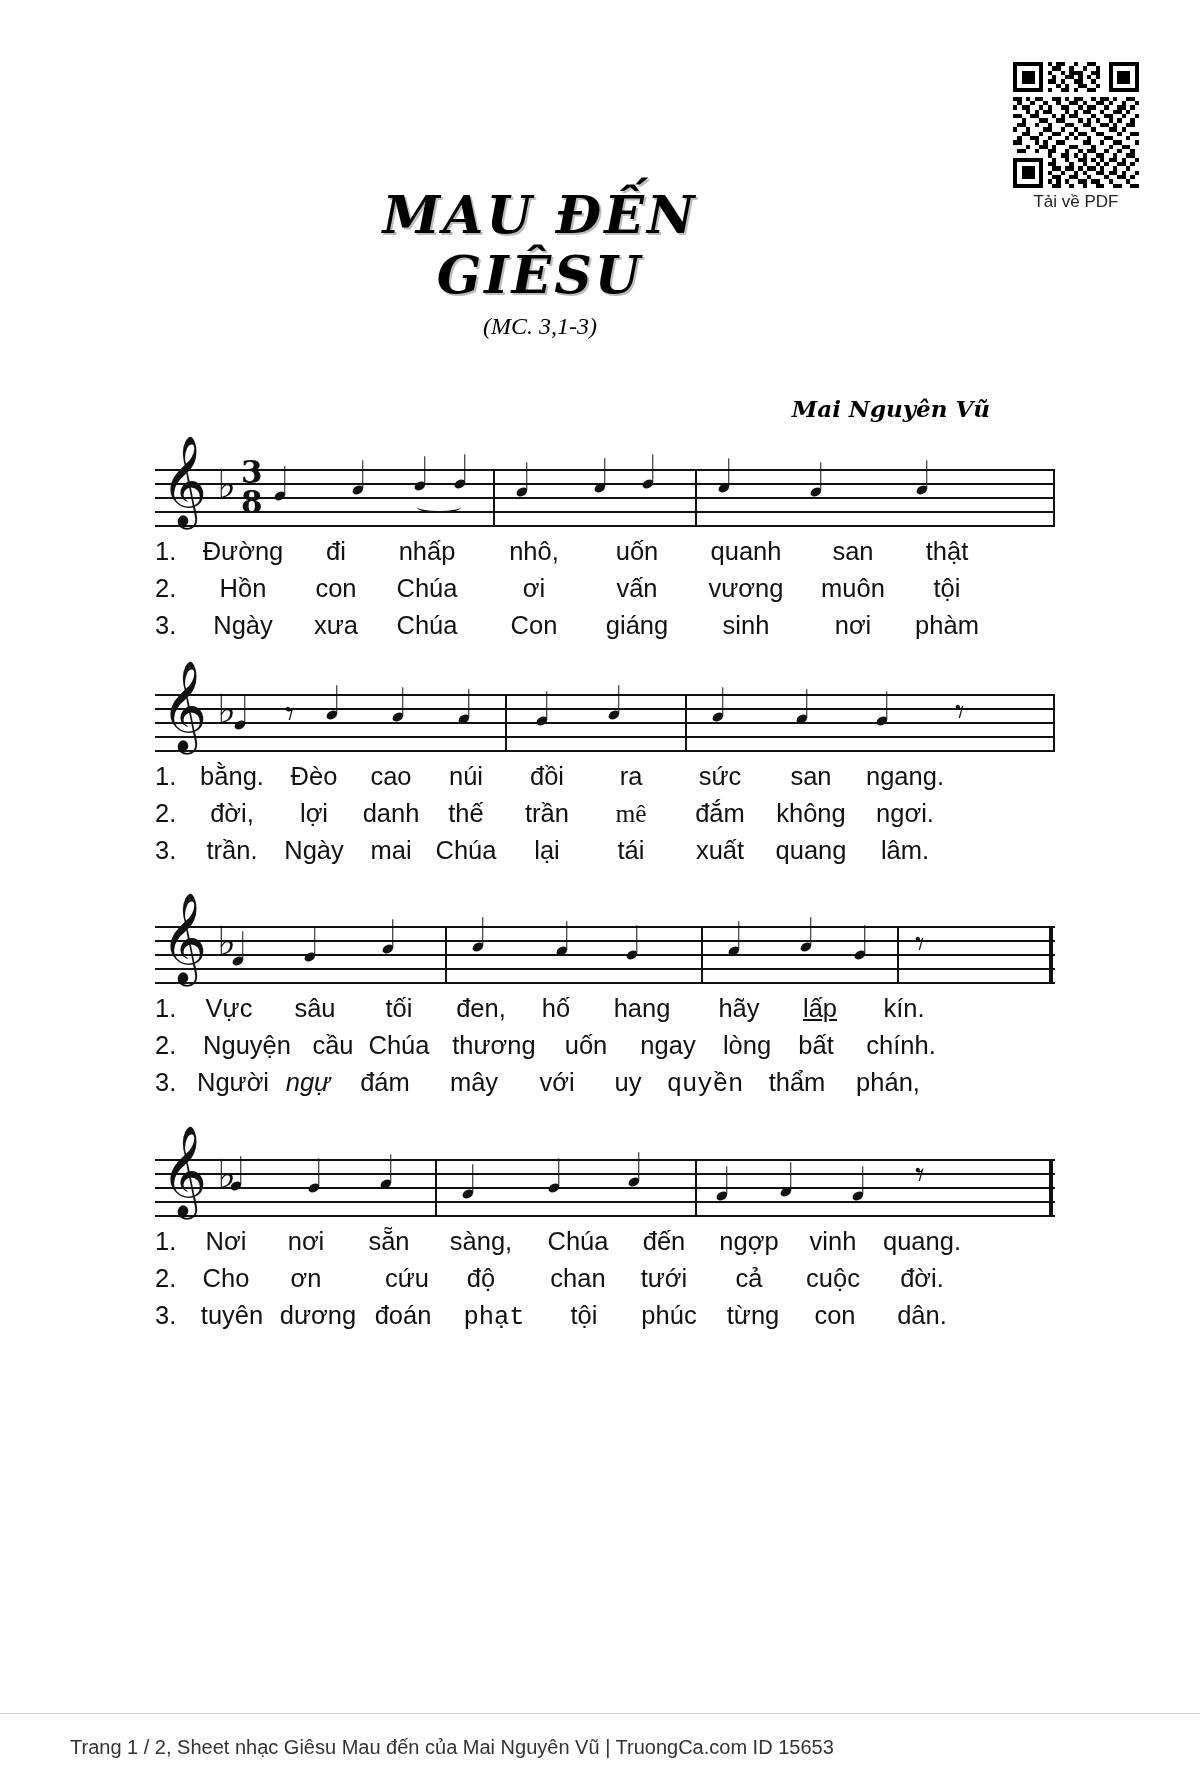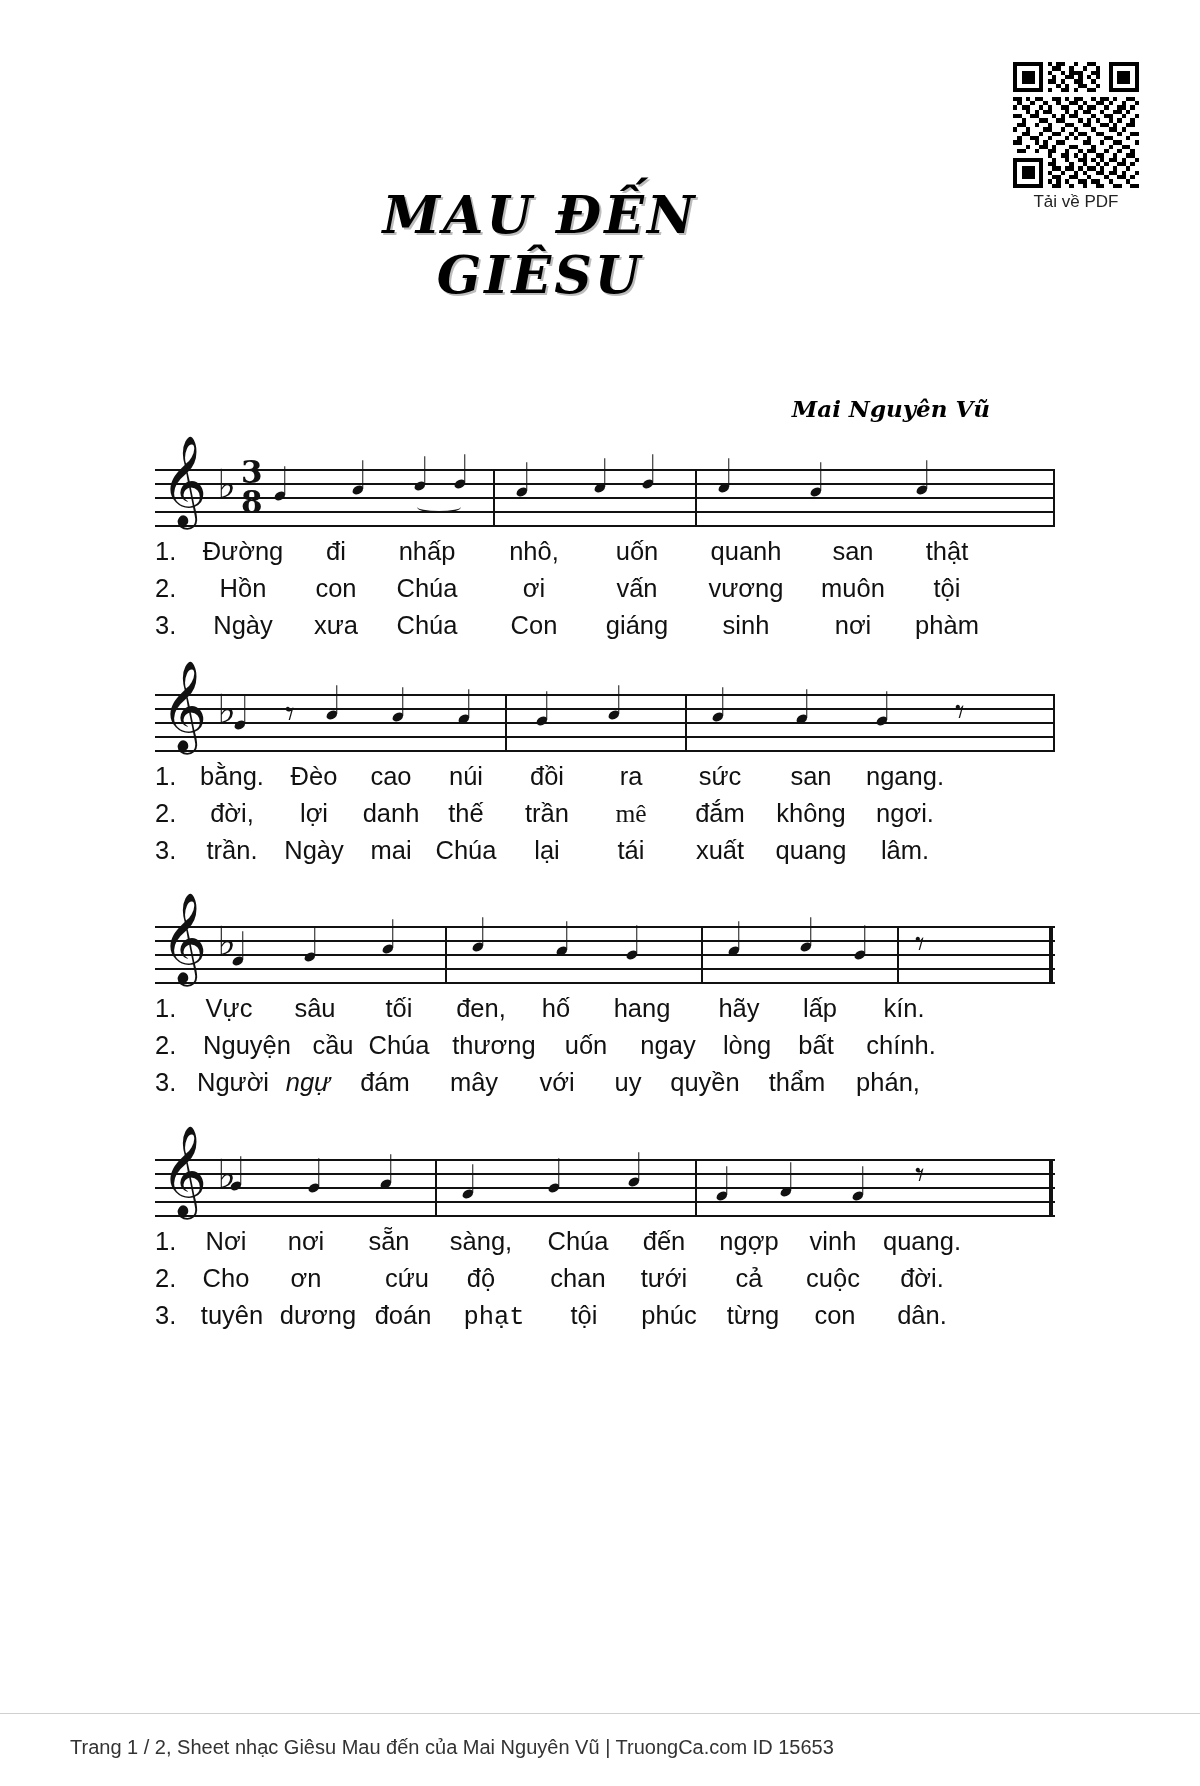--- a/index.html
+++ b/index.html
@@ -433,20 +433,21 @@
           <rect x="23" y="28" width="2" height="1"></rect>
           <rect x="27" y="28" width="2" height="1"></rect>
       </g>
     </svg>
     <div class="qr-caption">Tải về PDF</div>
   </div>
 
   <div class="title-block">
     <div class="song-title">MAU ĐẾN</div>
     <div class="song-title">GIÊSU</div>
+    <div class="song-subtitle">(MC. 3,1-3)</div>
   </div>
   <div class="composer">Mai Nguyên Vũ</div>
 
   <div class="system" style="top: 455px;">
     <div class="staff">
       <div class="line l1"></div>
       <div class="line l2"></div>
       <div class="line l3"></div>
       <div class="line l4"></div>
       <div class="line l5"></div>
@@ -599,21 +600,21 @@
     <div class="lyrics">
       <div class="lyric-line">
         <span class="num">1.</span>
         <span class="syl" style="width:80px;">Vực</span>
         <span class="syl" style="width:92px;">sâu</span>
         <span class="syl" style="width:76px;">tối</span>
         <span class="syl" style="width:88px;">đen,</span>
         <span class="syl" style="width:62px;">hố</span>
         <span class="syl" style="width:110px;">hang</span>
         <span class="syl" style="width:84px;">hãy</span>
-        <span class="syl" style="width:78px;">lấp</span>
+        <span class="syl" style="width:78px;text-decoration:underline;">lấp</span>
         <span class="syl" style="width:90px;">kín.</span>
       </div>
       <div class="lyric-line">
         <span class="num">2.</span>
         <span class="syl" style="width:116px;">Nguyện</span>
         <span class="syl" style="width:56px;">cầu</span>
         <span class="syl" style="width:76px;">Chúa</span>
         <span class="syl" style="width:114px;">thương</span>
         <span class="syl" style="width:70px;">uốn</span>
         <span class="syl" style="width:94px;">ngay</span>
@@ -622,21 +623,21 @@
         <span class="syl" style="width:96px;">chính.</span>
       </div>
       <div class="lyric-line">
         <span class="num">3.</span>
         <span class="syl" style="width:88px;">Người</span>
         <span class="syl" style="width:62px;font-style:italic;">ngự</span>
         <span class="syl" style="width:92px;">đám</span>
         <span class="syl" style="width:86px;">mây</span>
         <span class="syl" style="width:80px;">với</span>
         <span class="syl" style="width:62px;">uy</span>
-        <span class="syl" style="width:92px;">quyền</span>
+        <span class="syl" style="width:92px;font-family:Liberation Mono, monospace;">quyền</span>
         <span class="syl" style="width:92px;">thẩm</span>
         <span class="syl" style="width:90px;">phán,</span>
       </div>
     </div>
   </div>
 
   <div class="system" style="top: 1145px;">
     <div class="staff">
       <div class="line l1"></div>
       <div class="line l2"></div>

